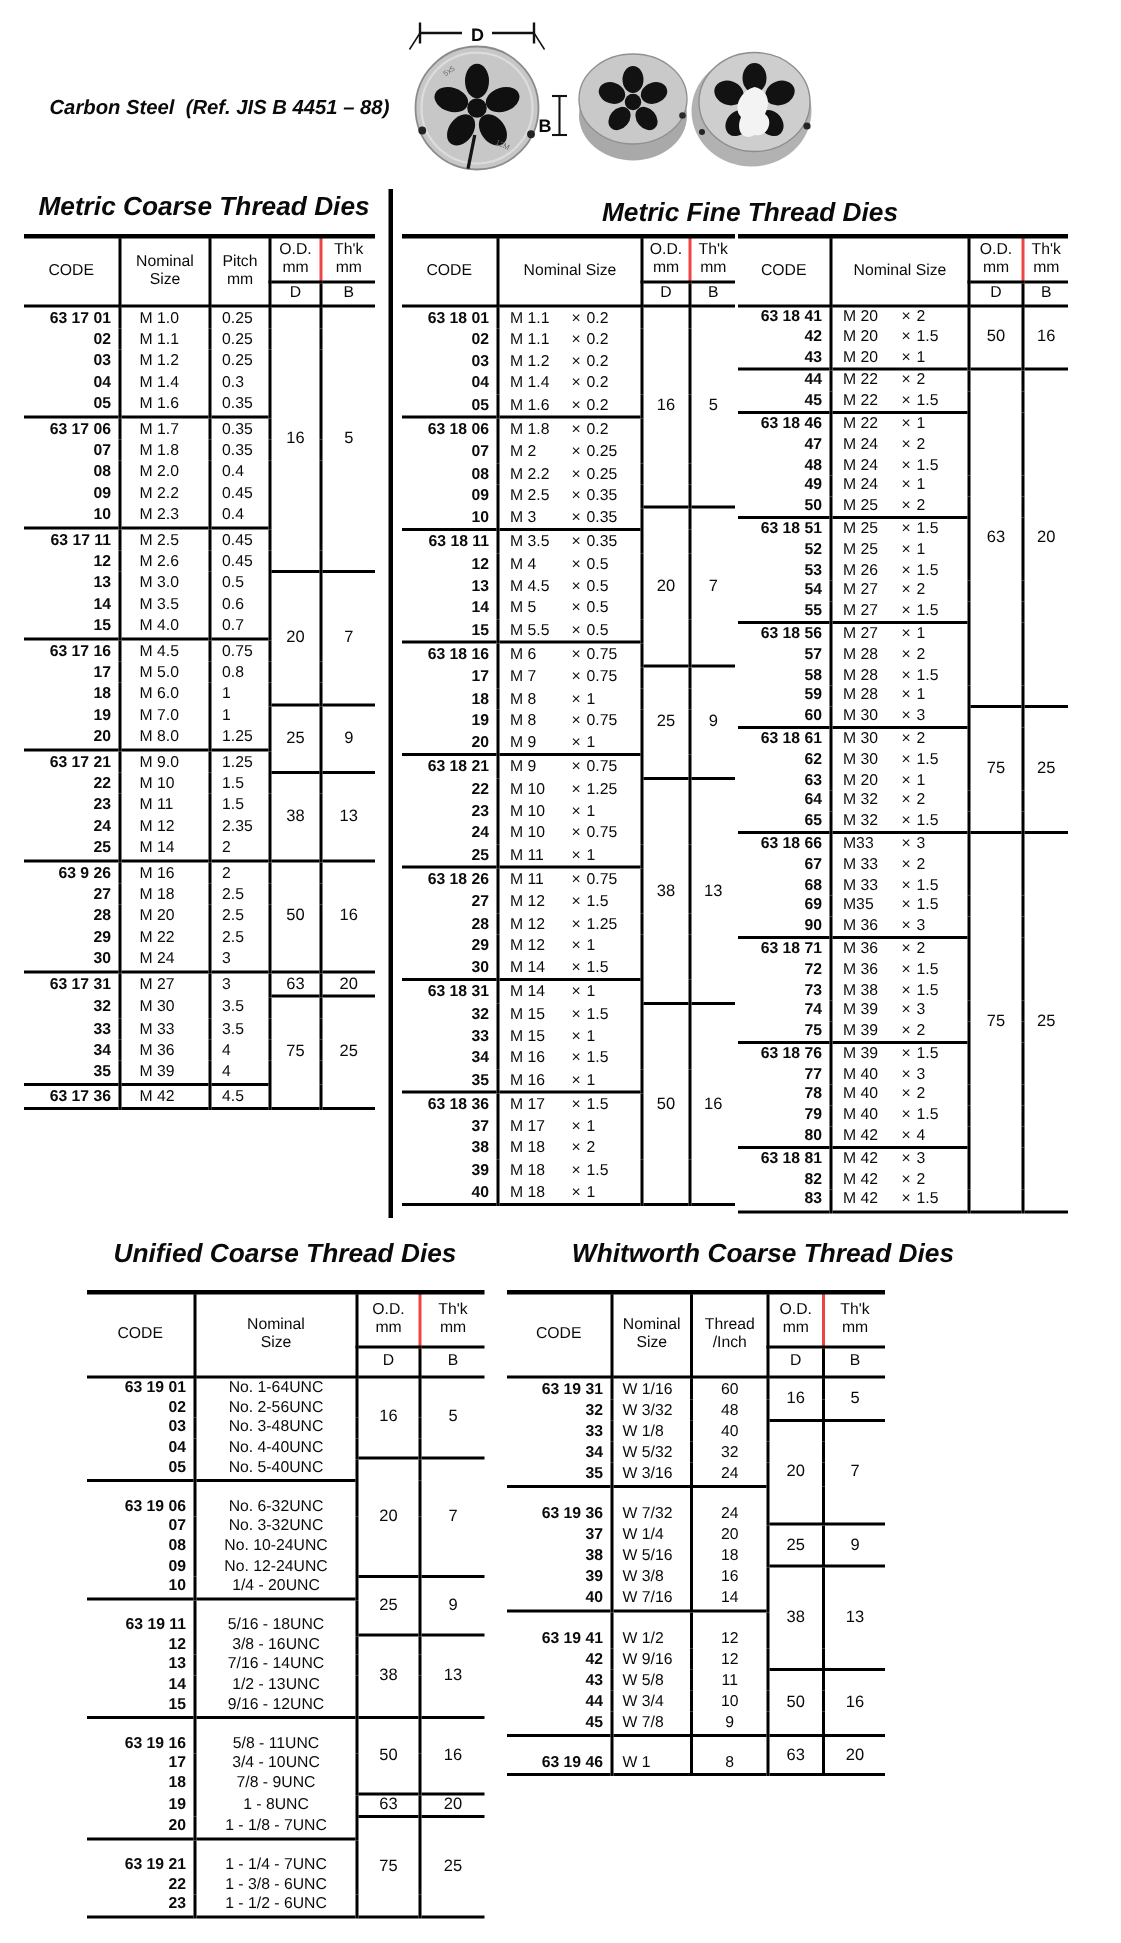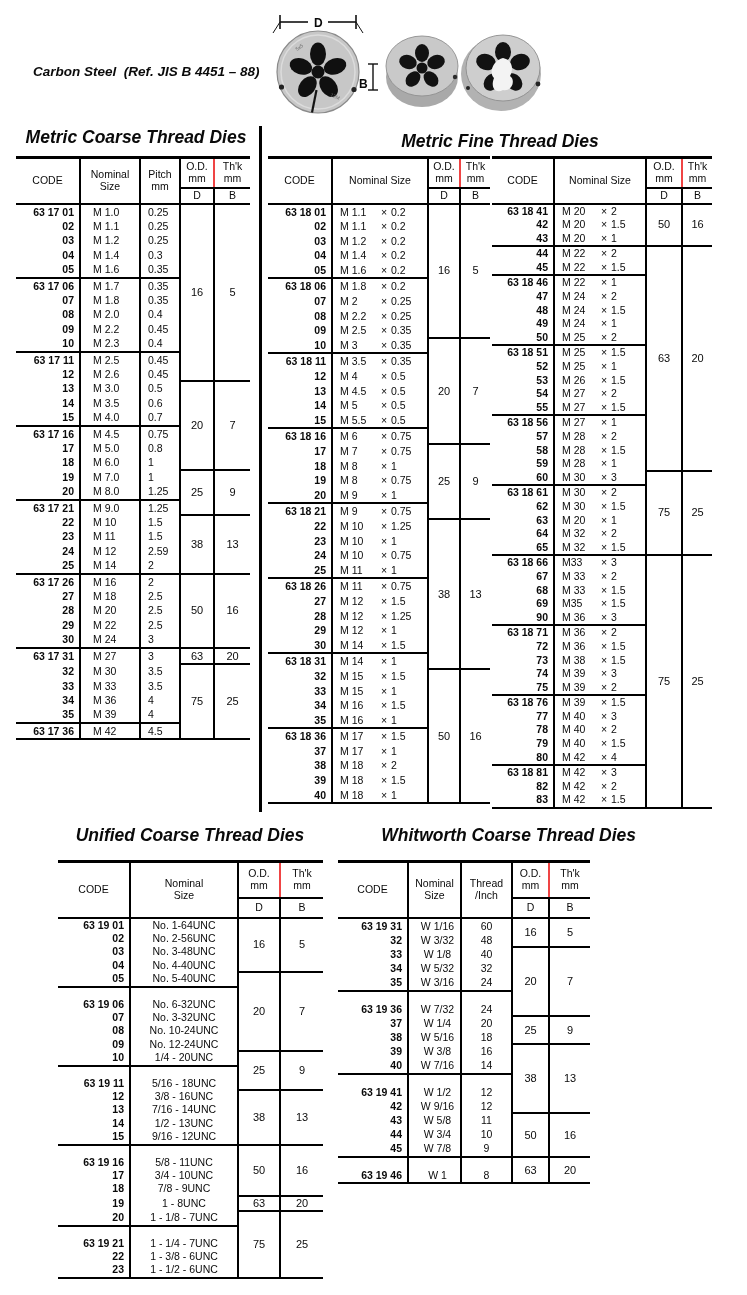--- a/index.html
+++ b/index.html
@@ -74,21 +74,21 @@
   #t-unified thead tr:first-child th{height:36px} #t-unified thead tr:last-child th{height:20px}
   #t-unified tbody td{line-height:13.4px}
   #t-unified .c-nom{text-align:center}
 
   
   #t-whitworth { left:338px; top:860px; width:252px; }
   #t-whitworth .h-code{width:70px} #t-whitworth .h-nom{width:53px} #t-whitworth .h-tpi{width:51px}
   #t-whitworth .h-od{width:37px} #t-whitworth .h-thk{width:41px}
   #t-whitworth thead tr:first-child th{height:36px} #t-whitworth thead tr:last-child th{height:20px}
   #t-whitworth tbody td{line-height:14.2px}
-  #t-whitworth .c-nom{text-align:center; padding-left:6px}
+  #t-whitworth .c-nom{text-align:left; padding-left:6px}
   #t-whitworth .c-tpi{text-align:center}
 
   .dim-text { font-family:"Liberation Sans", sans-serif; font-size:12px; fill:#0a0a0a; }
 </style>
 </head>
 <body>
 
 <div class="page">
 
   <div class="doc-subtitle">Carbon Steel  (Ref. JIS B 4451 – 88)</div>
@@ -299,29 +299,29 @@
           <td class="c-thk" rowspan="4">13</td>
         </tr>
         <tr>
           <td class="main c-code">23</td>
           <td class="main c-nom">M 11</td>
           <td class="main c-pitch">1.5</td>
         </tr>
         <tr>
           <td class="main c-code">24</td>
           <td class="main c-nom">M 12</td>
-          <td class="main c-pitch">2.59</td>
+          <td class="main c-pitch">2.35</td>
         </tr>
         <tr>
           <td class="main c-code">25</td>
           <td class="main c-nom">M 14</td>
           <td class="main c-pitch">2</td>
         </tr>
         <tr class="grp">
-          <td class="main c-code">63 17 26</td>
+          <td class="main c-code">63 9 26</td>
           <td class="main c-nom">M 16</td>
           <td class="main c-pitch">2</td>
           <td class="c-od" rowspan="5">50</td>
           <td class="c-thk" rowspan="5">16</td>
         </tr>
         <tr>
           <td class="main c-code">27</td>
           <td class="main c-nom">M 18</td>
           <td class="main c-pitch">2.5</td>
         </tr>

